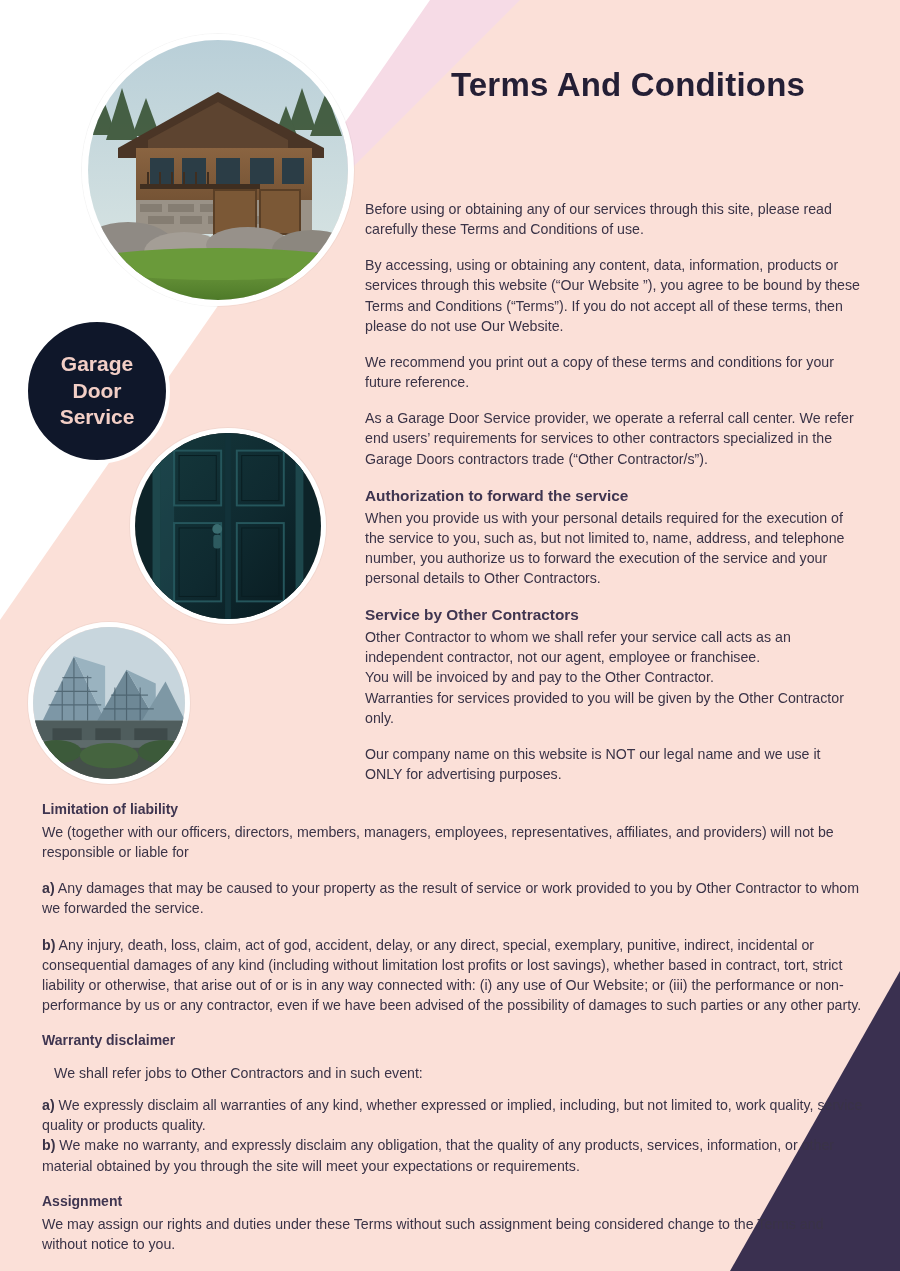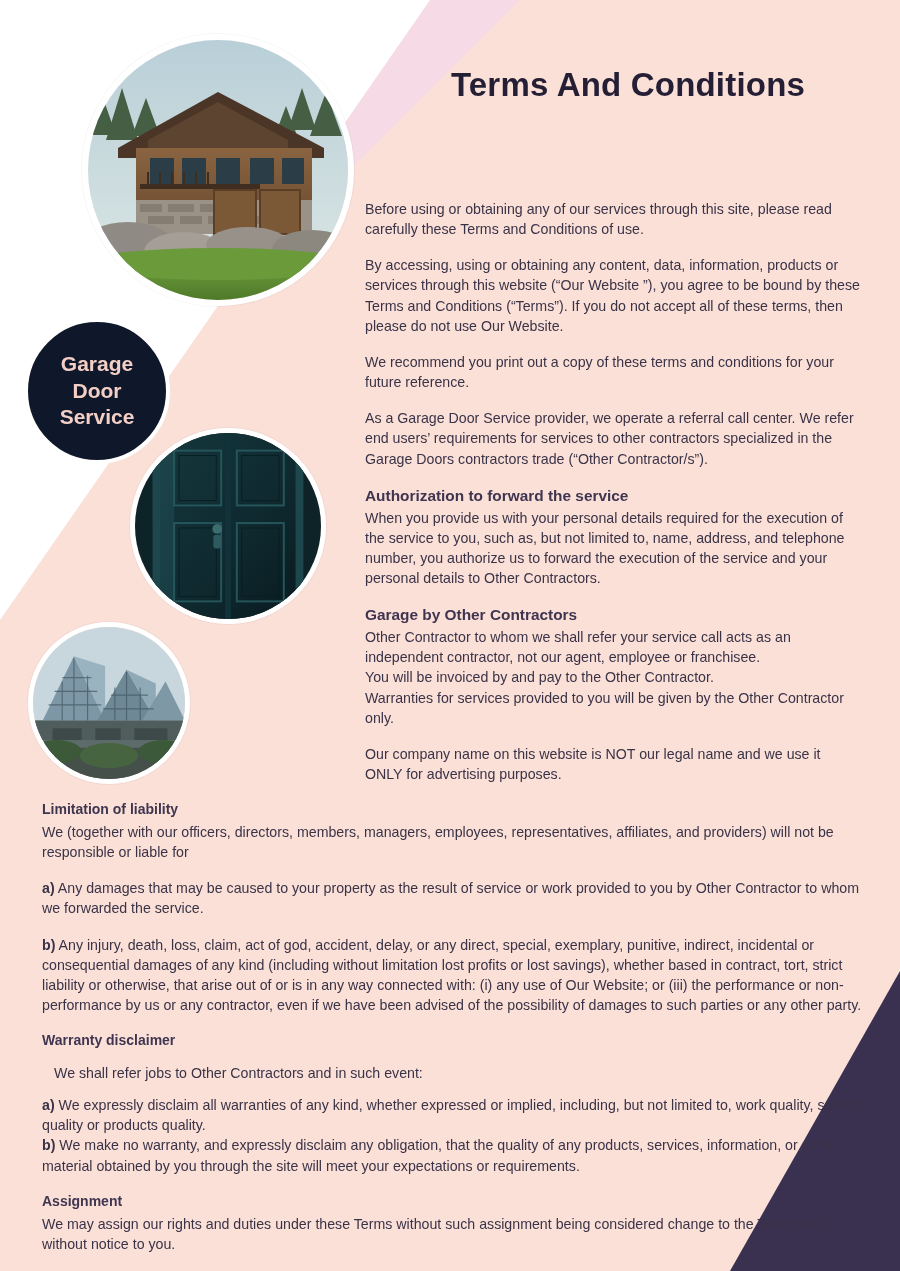--- a/index.html
+++ b/index.html
@@ -322,21 +322,21 @@
     <div class="sec">
       <p>As a Garage Door Service provider, we operate a referral call center. We refer end users’ requirements for services to other contractors specialized in the Garage Doors contractors trade (“Other Contractor/s”).</p>
     </div>
 
     <div class="sec">
       <h3>Authorization to forward the service</h3>
       <p>When you provide us with your personal details required for the execution of the service to you, such as, but not limited to, name, address, and telephone number, you authorize us to forward the execution of the service and your personal details to Other Contractors.</p>
     </div>
 
     <div class="sec">
-      <h3>Garage by Other Contractors</h3>
+      <h3>Service by Other Contractors</h3>
       <p style="white-space: pre-line;">Other Contractor to whom we shall refer your service call acts as an independent contractor, not our agent, employee or franchisee.
 You will be invoiced by and pay to the Other Contractor.
 Warranties for services provided to you will be given by the Other Contractor only.</p>
     </div>
 
     <p>Our company name on this website is NOT our legal name and we use it ONLY for advertising purposes.</p>
   </div>
 
   <div class="bottom-col">
     <div class="blk">

